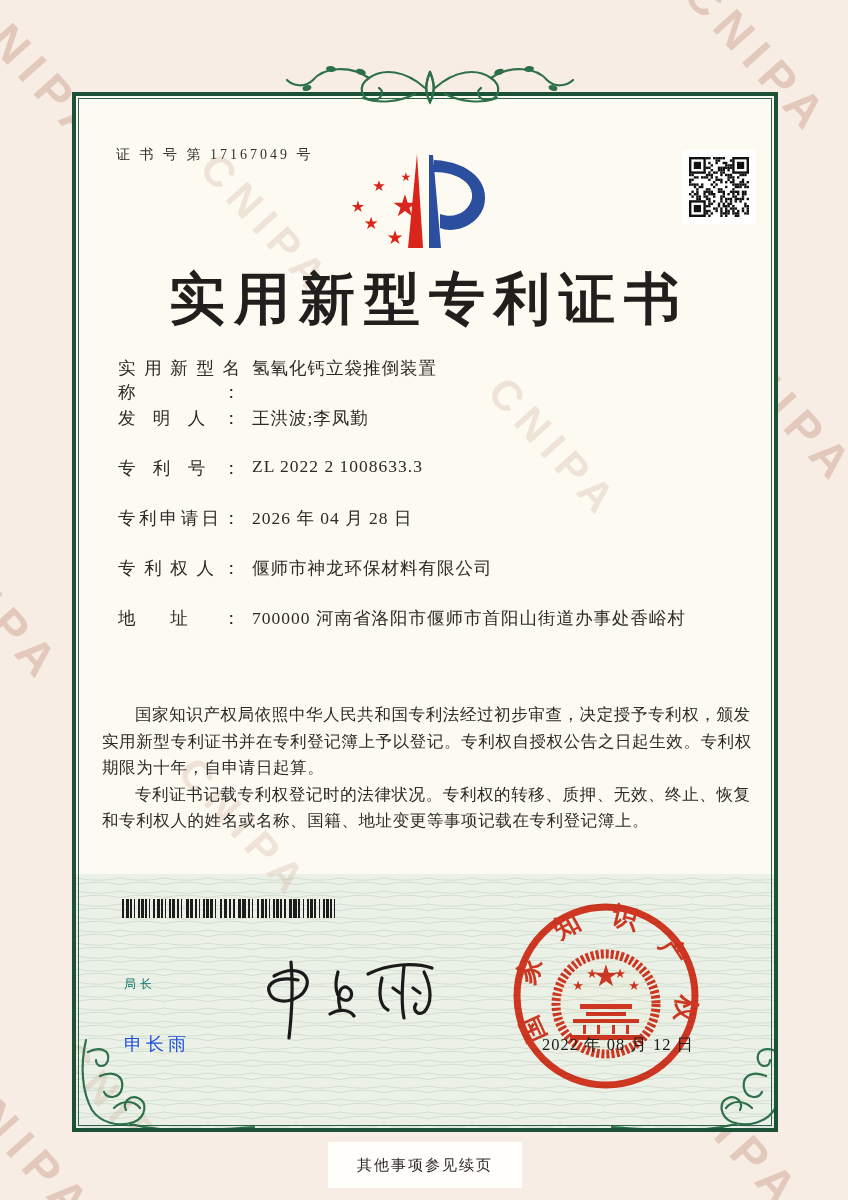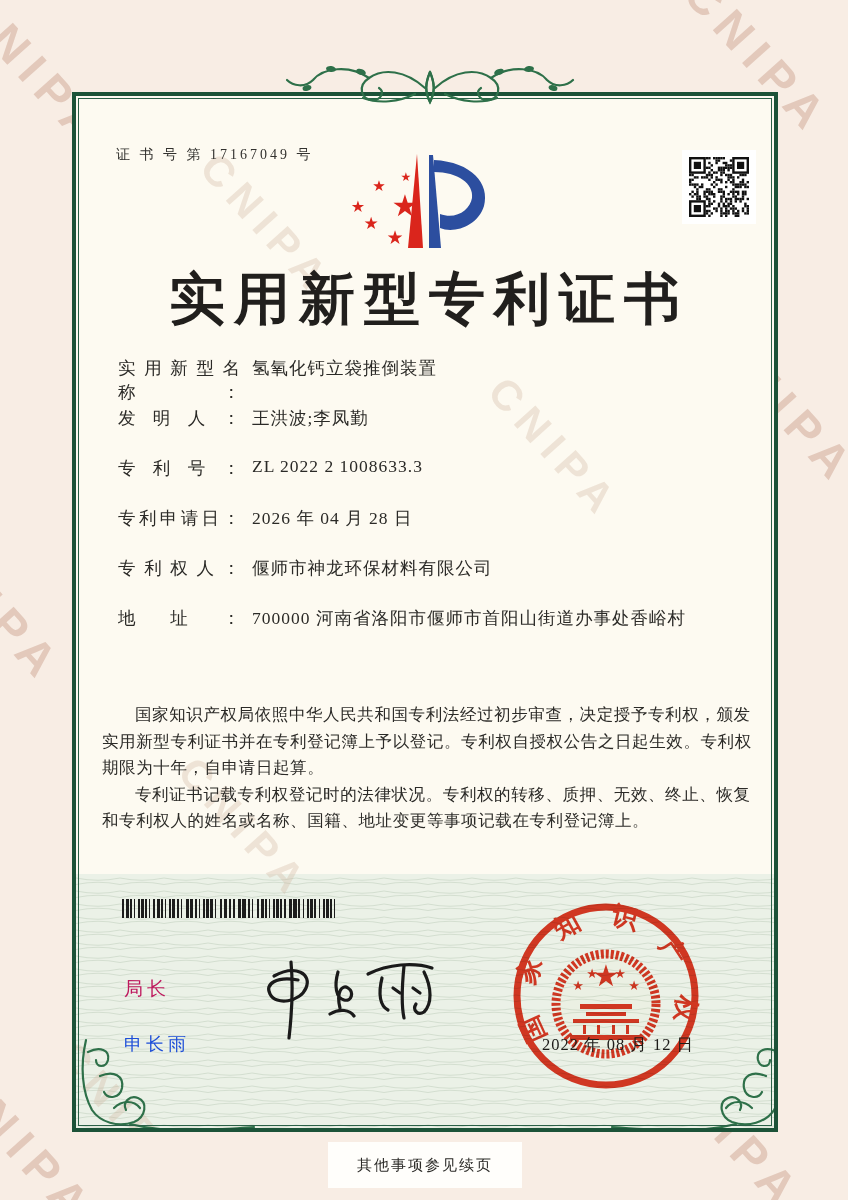--- a/index.html
+++ b/index.html
@@ -76,21 +76,21 @@
   }
   .fvalue { margin-left:12px; letter-spacing:1px; }
   .fpair2 { position:absolute; left:332px; top:0; }
   .paras {
     position:absolute; left:26px; top:606px; width:652px;
     font-size:16.5px; line-height:26.5px; color:#2b2a27;
     letter-spacing:0.6px; z-index:3;
   }
   .paras p { text-indent:2em; }
   .barcode { position:absolute; left:46px; top:803px; width:214px; height:19px; z-index:3; }
-  .officer { position:absolute; left:48px; top:880px; font-size:19px; letter-spacing:4px; color:#be185d; z-index:3; }
+  .officer { position:absolute; left:48px; top:880px; font-size:12px; letter-spacing:4px; color:#0f766e; z-index:3; }
   .officer-name { position:absolute; left:48px; top:916px; font-size:18px; letter-spacing:4px; color:#1d4ed8; z-index:3;margin-top:20px; }
   .sig { position:absolute; left:170px; top:854px; z-index:3; }
   .seal { position:absolute; left:430px; top:800px; z-index:5; mix-blend-mode:multiply; }
   .seal-date {
     position:absolute; left:452px; top:938px; width:180px;
     text-align:center; font-size:16.5px; letter-spacing:1px;
     color:#1d1c19; z-index:6;
   }
   .page-ind {
     position:absolute; left:0; top:1000px; width:706px; text-align:center;

